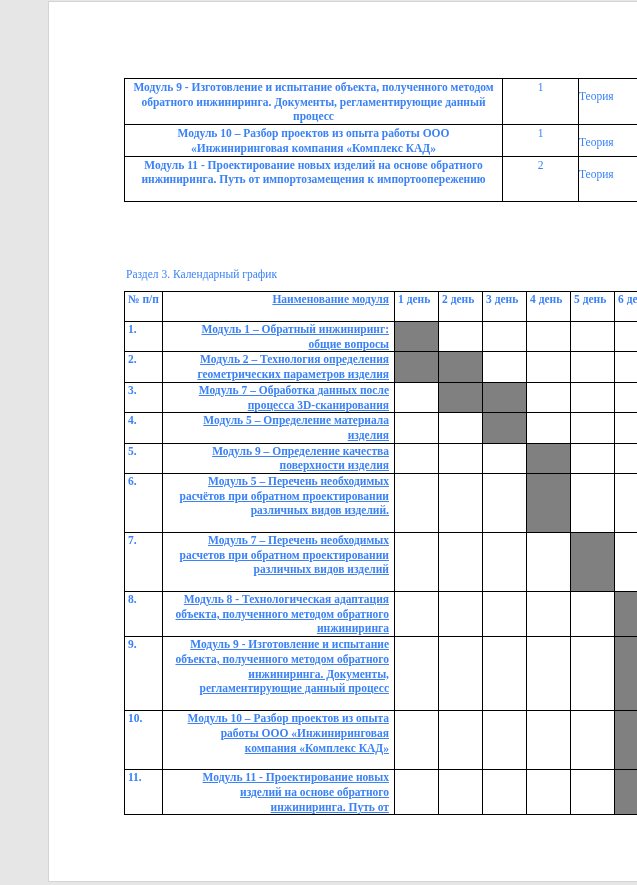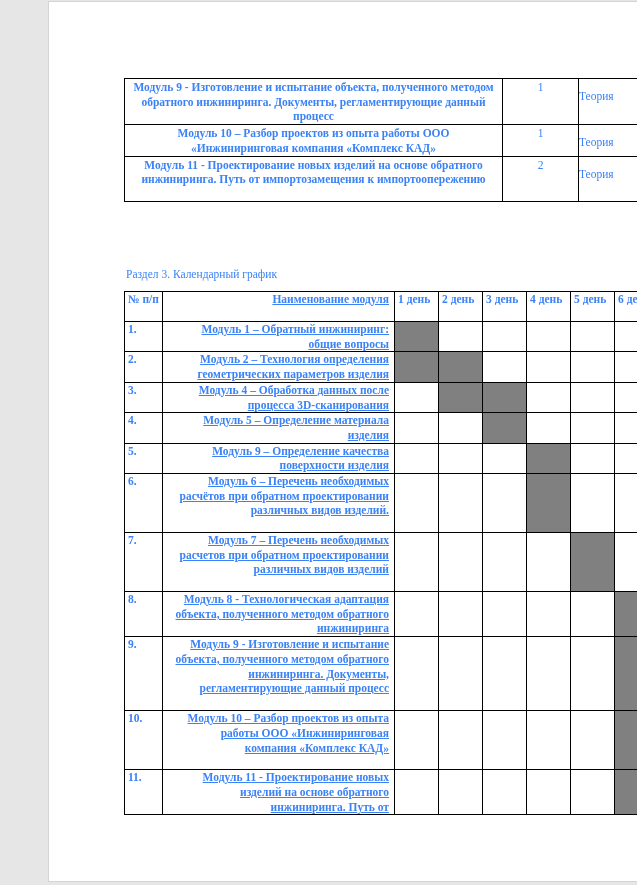--- a/index.html
+++ b/index.html
@@ -91,21 +91,21 @@
           <td class="day fill" style="background: rgb(128, 128, 128);"></td>
           <td class="day fill" style="background: rgb(128, 128, 128);"></td>
           <td class="day"></td>
           <td class="day"></td>
           <td class="day"></td>
           <td class="day"></td>
           <td class="day"></td>
         </tr>
         <tr style="height: 30px;">
           <td class="num">3.</td>
-          <td class="mod">Модуль 4 – Обработка данных после процесса 3D-сканирования</td>
+          <td class="mod">Модуль 7 – Обработка данных после процесса 3D-сканирования</td>
           <td class="day"></td>
           <td class="day fill" style="background: rgb(128, 128, 128);"></td>
           <td class="day fill" style="background: rgb(128, 128, 128);"></td>
           <td class="day"></td>
           <td class="day"></td>
           <td class="day"></td>
           <td class="day"></td>
         </tr>
         <tr style="height: 30px;">
           <td class="num">4.</td>
@@ -124,21 +124,21 @@
           <td class="day"></td>
           <td class="day"></td>
           <td class="day"></td>
           <td class="day fill" style="background: rgb(128, 128, 128);"></td>
           <td class="day"></td>
           <td class="day"></td>
           <td class="day"></td>
         </tr>
         <tr style="height: 59px;">
           <td class="num">6.</td>
-          <td class="mod">Модуль 6 – Перечень необходимых расчётов при обратном проектировании различных видов изделий.</td>
+          <td class="mod">Модуль 5 – Перечень необходимых расчётов при обратном проектировании различных видов изделий.</td>
           <td class="day"></td>
           <td class="day"></td>
           <td class="day"></td>
           <td class="day fill" style="background: rgb(128, 128, 128);"></td>
           <td class="day"></td>
           <td class="day"></td>
           <td class="day"></td>
         </tr>
         <tr style="height: 59px;">
           <td class="num">7.</td>

